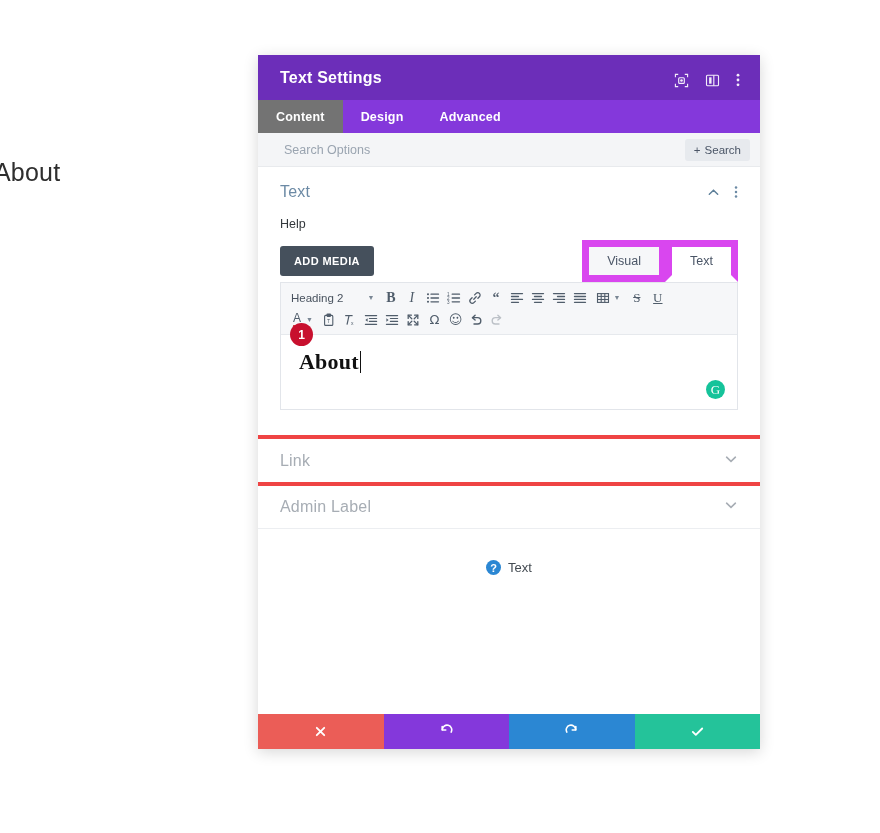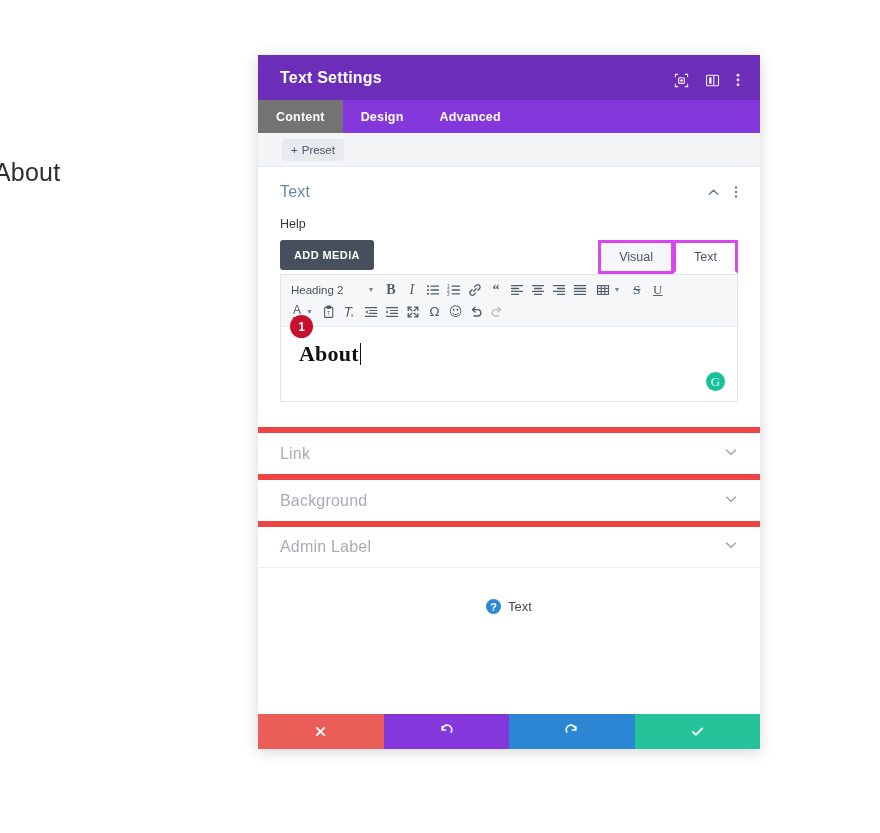--- a/index.html
+++ b/index.html
@@ -89,31 +89,31 @@
   .sect-head {
     display:flex; align-items:center; margin-bottom:16px;
   }
   .sect-title {
     flex:1; font-size:16px; color:#6c8aa5; letter-spacing:.2px;
   }
   .sect-head .sicon { margin-left:14px; cursor:pointer; display:flex; }
 
   .field-label { font-size:12.5px; color:#33383c; margin-bottom:9px; }
 
-  .editor-top { display:flex; align-items:flex-start; margin-bottom:0; }
+  .editor-top { display:flex; align-items:center; margin-bottom:0; }
   .addmedia {
     background:#45505c; color:#fff; font-size:11px; font-weight:bold;
     letter-spacing:.4px; border:0; border-radius:3px;
     padding:9px 14px; cursor:pointer;
     font-family:"Liberation Sans", sans-serif;
   }
   .vt-tabs { margin-left:auto; display:flex; align-items:flex-end; }
   .vt-tab {
     font-size:12.5px; color:#4a5566; padding:7px 18px;
-    border:3px solid #d946ef; cursor:pointer;
+    border:7px solid #d946ef; cursor:pointer;
     background:#f6f7f9;
   }
   .vt-tab.active { background:#ffffff; border-bottom-color:#ffffff; }
   .vt-tab + .vt-tab { margin-left:-1px; }
 
   
   .editor {
     border:1px solid #e2e5ea; border-top:1px solid #e2e5ea;
     background:#fff; position:relative;
   }
@@ -161,21 +161,21 @@
     position:absolute; left:9px; top:-12px;
     width:23px; height:23px; border-radius:50%;
     background:#c8102e; color:#fff; font-size:12px; font-weight:bold;
     display:flex; align-items:center; justify-content:center;
     z-index:5;
   }
 
   
   .acc-wrap { margin-top:25px; }
   .acc {
-    border-top:6px solid #ef4444;
+    border-top:4px solid #ef4444;
     height:47px; display:flex; align-items:center;
     padding:0 22px; cursor:pointer;
   }
   .acc:last-child { border-bottom:1px solid #eceef1; }
   .acc-label { flex:1; font-size:16px; color:#a7adb4; letter-spacing:.2px; }
 
   
   .helprow {
     display:flex; align-items:center; justify-content:center;
     gap:7px; margin-top:31px;
@@ -235,23 +235,24 @@
     </div>
   </div>
 
   <div class="tabs">
     <div class="tab active">Content</div>
     <div class="tab">Design</div>
     <div class="tab">Advanced</div>
   </div>
 
   <div class="searchrow">
+    <input placeholder="Search Options" style="">
     <button class="filterbtn">
       <span>+</span>
-      <span>Preset</span>
+      <span>Search</span>
     </button>
   </div>
 
   <div class="mbody">
 
     <div class="sect-text">
       <div class="sect-head">
         <div class="sect-title">Text</div>
         <span class="sicon">
           <svg width="13" height="13" viewBox="0 0 14 14" fill="none" stroke="#5d7f99" stroke-width="1.6" stroke-linecap="round">
@@ -446,28 +447,20 @@
     <div class="acc-wrap">
       <div class="acc">
         <span class="acc-label">Link</span>
         <span>
           <svg width="14" height="14" viewBox="0 0 14 14" fill="none" stroke="#a7adb4" stroke-width="1.6" stroke-linecap="round">
               <path d="M2.6 5.2L7 9.4l4.4-4.2"></path>
             </svg>
         </span>
       </div>
       <div class="acc">
-        <span class="acc-label">Background</span>
-        <span>
-          <svg width="14" height="14" viewBox="0 0 14 14" fill="none" stroke="#a7adb4" stroke-width="1.6" stroke-linecap="round">
-              <path d="M2.6 5.2L7 9.4l4.4-4.2"></path>
-            </svg>
-        </span>
-      </div>
-      <div class="acc">
         <span class="acc-label">Admin Label</span>
         <span>
           <svg width="14" height="14" viewBox="0 0 14 14" fill="none" stroke="#a7adb4" stroke-width="1.6" stroke-linecap="round">
               <path d="M2.6 5.2L7 9.4l4.4-4.2"></path>
             </svg>
         </span>
       </div>
     </div>
 
     <div class="helprow">

